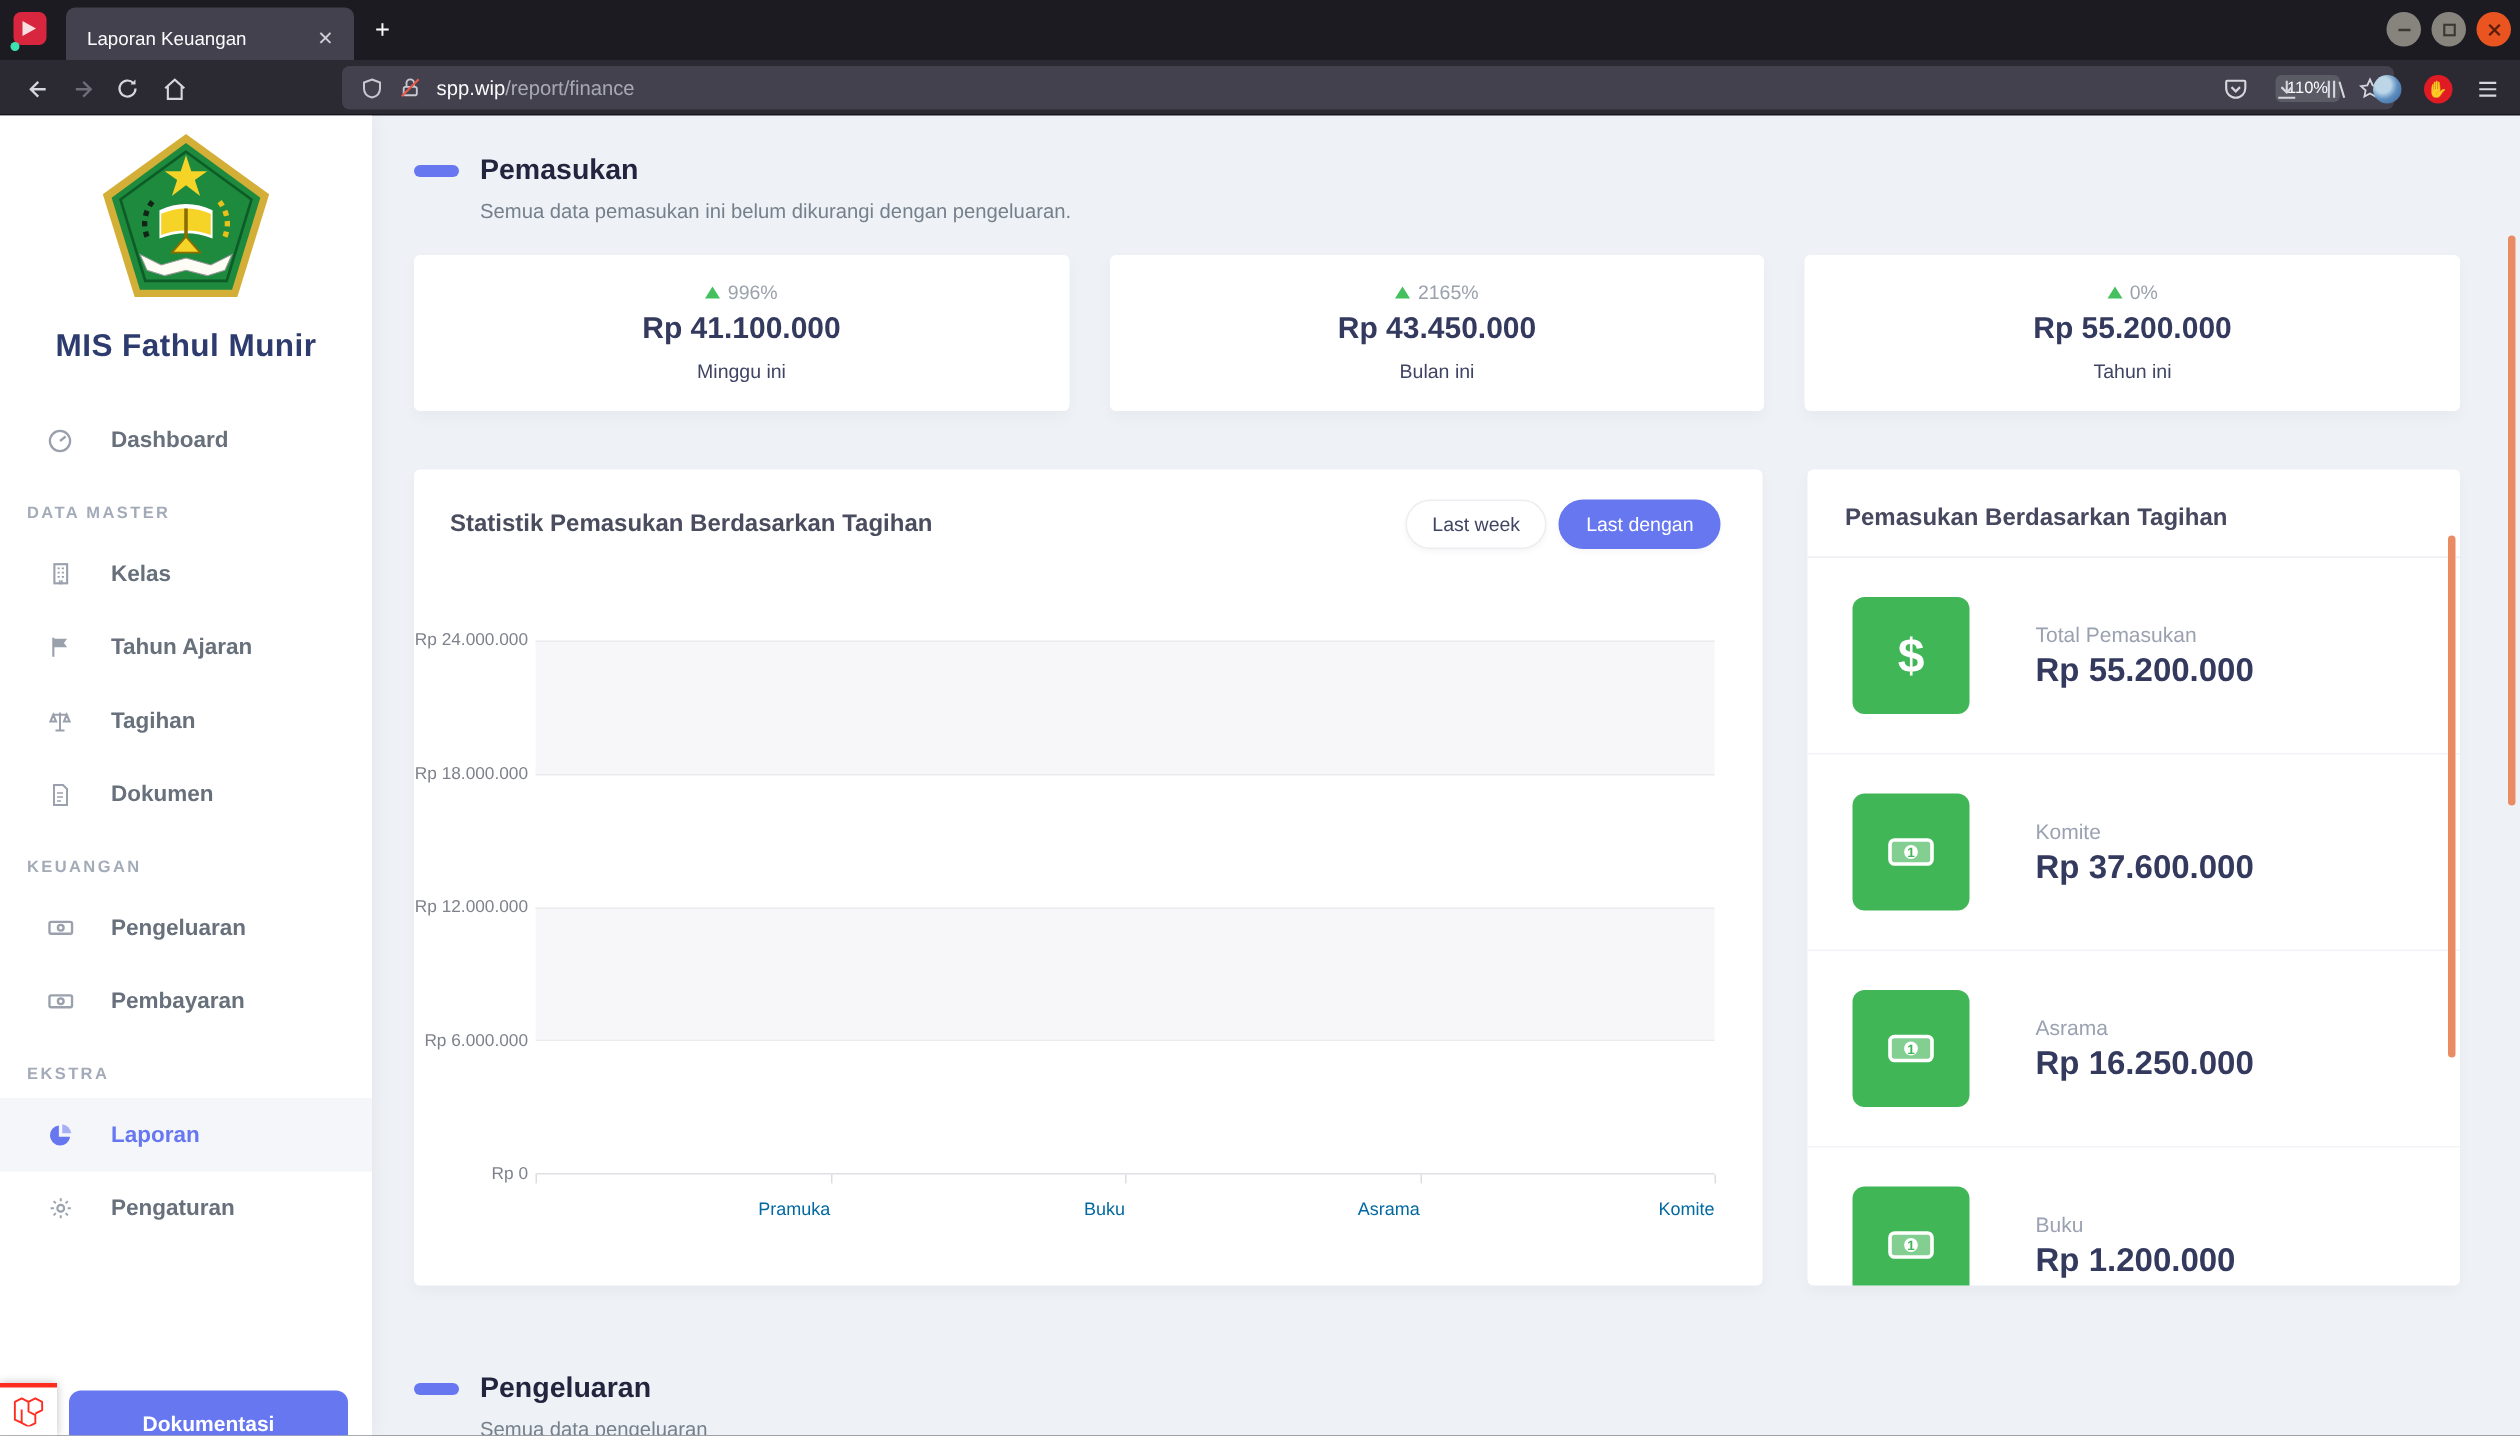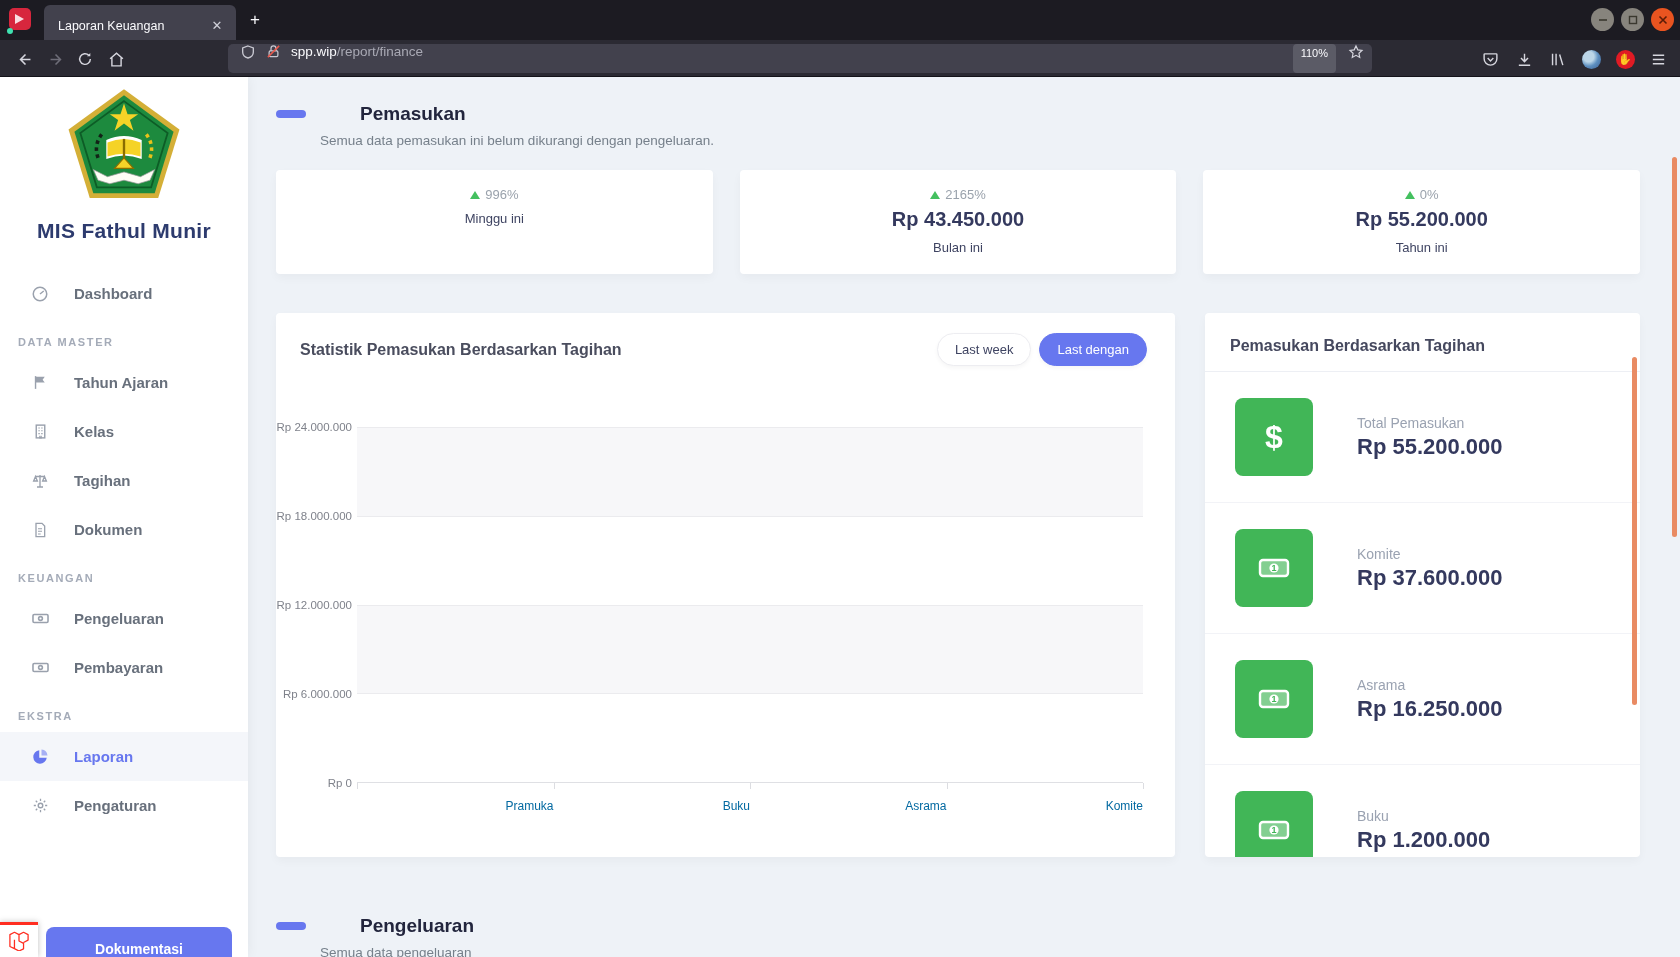--- a/index.html
+++ b/index.html
@@ -17,21 +17,21 @@
   .tab-close { color:#cfcfd8; font-size:13px; width:18px; height:18px; line-height:18px; text-align:center; border-radius:3px; }
   .newtab { position:absolute; left:244px; top:9px; width:22px; height:22px; color:#fbfbfe; font-size:17px; line-height:22px; text-align:center; }
   .win-controls { position:absolute; right:6px; top:8px; display:flex; gap:7px; }
   .win-btn { width:23px; height:23px; border-radius:50%; background:#87847d; position:relative; }
   .win-btn.close { background:#e95420; }
   .win-btn svg { position:absolute; left:4.5px; top:4.5px; }
 
   .toolbar { position:absolute; top:40px; left:0; right:0; height:37px; background:#2b2a33; border-bottom:1px solid #14131a; }
   .nav-ic { position:absolute; top:6px; width:26px; height:26px; border-radius:4px; color:#d6d6de; display:flex; align-items:center; justify-content:center; }
   .nav-ic.dim { color:#6e6d78; }
-  .urlbar { position:absolute; left:228px; top:4px; width:1144px; height:29px; background:#42414d; border-radius:5px; display:flex; padding:0 8px 0 12px; }
+  .urlbar { position:absolute; left:228px; top:4px; width:1368px; height:29px; background:#42414d; border-radius:5px; display:flex; align-items:center; padding:0 8px 0 12px; }
   .urlbar .sep-ic { color:#c9c9d2; margin-right:10px; display:flex; }
   .url-text { flex:1; font-size:13.5px; color:#fbfbfe; }
   .url-text .path { color:#a9a9b4; }
   .zoom-pill { background:#5b5b66; color:#fbfbfe; font-size:11px; padding:3px 8px; border-radius:4px; margin-right:12px; }
   .star-ic { color:#d6d6de; display:flex; }
   .tb-right { position:absolute; top:6px; width:26px; height:26px; display:flex; align-items:center; justify-content:center; color:#d6d6de; }
   .ext-globe { width:19px; height:19px; border-radius:50%; background:radial-gradient(circle at 35% 35%, #bcd6e8 0 30%, #5d8fc0 55%, #3b5e92 100%); }
   .ext-hand { width:19px; height:19px; border-radius:50%; background:#e01b24; display:flex; align-items:center; justify-content:center; color:#fff; font-size:11px; }
 
   
@@ -45,21 +45,21 @@
   .nav-header { padding:18px 18px 10px; font-size:11px; font-weight:bold; letter-spacing:1.6px; color:#a4abb8; }
   .nav-item { display:flex; align-items:center; height:49px; padding-left:30px; color:#68707c; font-size:15px; font-weight:600; cursor:pointer; }
   .nav-item .ni { width:20px; height:20px; margin-right:24px; color:#9aa1ad; display:flex; align-items:center; justify-content:center; }
   .nav-item.active { background:#f4f6fa; color:#6777ef; }
   .nav-item.active .ni { color:#6777ef; }
   .docs-btn { position:absolute; left:46px; right:16px; bottom:-12px; height:42px; background:#6777ef; border:none; border-radius:8px; color:#fff; font-size:14px; font-weight:600; font-family:inherit; padding-top:2px; }
   .laravel-badge { position:absolute; left:0; bottom:0; width:38px; height:35px; background:#fff; border-top:3px solid #ff2d20; box-shadow:0 0 6px rgba(0,0,0,.25); display:flex; align-items:center; justify-content:center; z-index:5; }
 
   
   .main { flex:1; padding:0 40px 0 28px; position:relative; overflow:hidden; }
-  .section-head { display:flex; align-items:center; margin-top:26px;gap:40px; }
+  .section-head { display:flex; align-items:center; margin-top:26px; }
   .section-pill { width:30px; height:8px; border-radius:10px; background:#6777ef; margin-right:14px; }
   .section-title { font-size:19px; font-weight:bold; color:#22253d; }
   .section-sub { margin:8px 0 0 44px; font-size:13.5px; color:#76808b; }
 
   .stats-row { display:flex; gap:27px; margin-top:22px; }
   .stat-card { flex:1; height:104px; background:#fff; border-radius:4px; box-shadow:0 4px 10px rgba(0,0,0,.035); text-align:center; padding-top:17px; }
   .stat-delta { font-size:13px; color:#9aa2ac; display:flex; align-items:center; justify-content:center; gap:5px; }
   .tri-up { width:0; height:0; border-left:5px solid transparent; border-right:5px solid transparent; border-bottom:8px solid #44c05f; display:inline-block; }
   .stat-amount { font-size:20px; font-weight:bold; color:#34395e; margin-top:6px; }
   .stat-label { font-size:13px; color:#3f4462; margin-top:9px; }
@@ -243,34 +243,34 @@
                 <path d="M12 12l5-4"></path>
               </svg>
           </span>
           <span>Dashboard</span>
         </div>
 
         <div class="nav-header">DATA MASTER</div>
         <div class="nav-item">
           <span class="ni">
             <svg width="17" height="17" viewBox="0 0 24 24" fill="none" stroke="currentColor" stroke-width="2">
+                <rect x="6" y="3" width="12" height="18"></rect>
+                <path d="M9 7h2M13 7h2M9 11h2M13 11h2M9 15h2M13 15h2M11 18v3h2v-3" stroke-width="1.6"></path>
+              </svg>
+          </span>
+          <span>Kelas</span>
+        </div>
+        <div class="nav-item">
+          <span class="ni">
+            <svg width="17" height="17" viewBox="0 0 24 24" fill="none" stroke="currentColor" stroke-width="2">
                 <path d="M5 3v18"></path>
                 <path d="M5 4h13l-3 4 3 4H5" fill="currentColor" stroke="none"></path>
               </svg>
           </span>
           <span>Tahun Ajaran</span>
-        </div>
-        <div class="nav-item">
-          <span class="ni">
-            <svg width="17" height="17" viewBox="0 0 24 24" fill="none" stroke="currentColor" stroke-width="2">
-                <rect x="6" y="3" width="12" height="18"></rect>
-                <path d="M9 7h2M13 7h2M9 11h2M13 11h2M9 15h2M13 15h2M11 18v3h2v-3" stroke-width="1.6"></path>
-              </svg>
-          </span>
-          <span>Kelas</span>
         </div>
         <div class="nav-item">
           <span class="ni">
             <svg width="18" height="18" viewBox="0 0 24 24" fill="none" stroke="currentColor" stroke-width="1.8">
                 <path d="M12 4v16M6 6h12M8 20h8"></path>
                 <path d="M6 6l-2.5 6h5zM18 6l-2.5 6h5z"></path>
               </svg>
           </span>
           <span>Tagihan</span>
         </div>
@@ -340,20 +340,21 @@
         <span class="section-title">Pemasukan</span>
       </div>
       <div class="section-sub">Semua data pemasukan ini belum dikurangi dengan pengeluaran.</div>
 
       <div class="stats-row">
         <div class="stat-card">
           <div class="stat-delta">
               <span class="tri-up"></span>
               <span>996%</span>
             </div>
+          <div class="stat-amount">Rp 41.100.000</div>
           <div class="stat-label">Minggu ini</div>
         </div>
         <div class="stat-card">
           <div class="stat-delta">
               <span class="tri-up"></span>
               <span>2165%</span>
             </div>
           <div class="stat-amount">Rp 43.450.000</div>
           <div class="stat-label">Bulan ini</div>
         </div>

